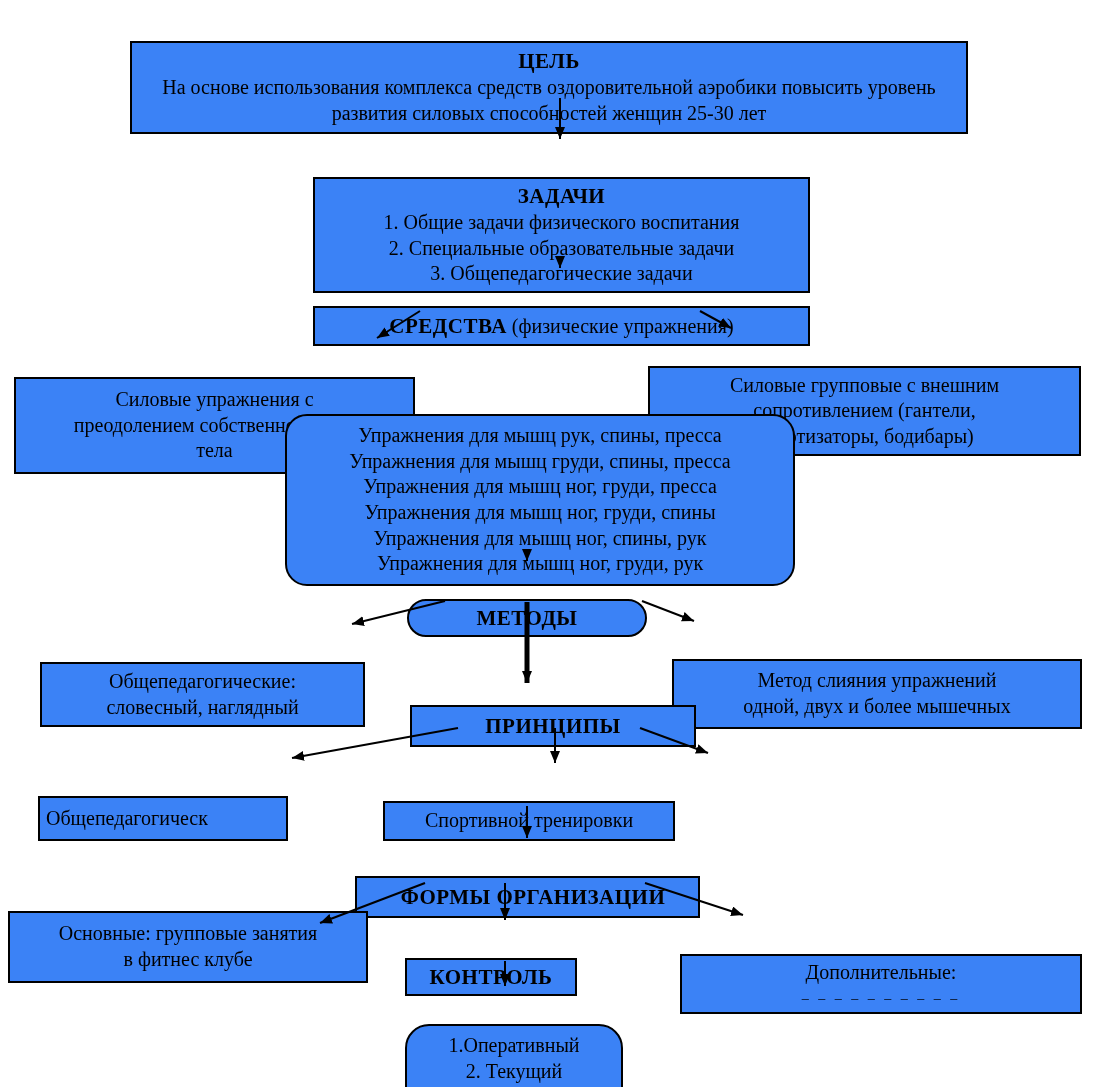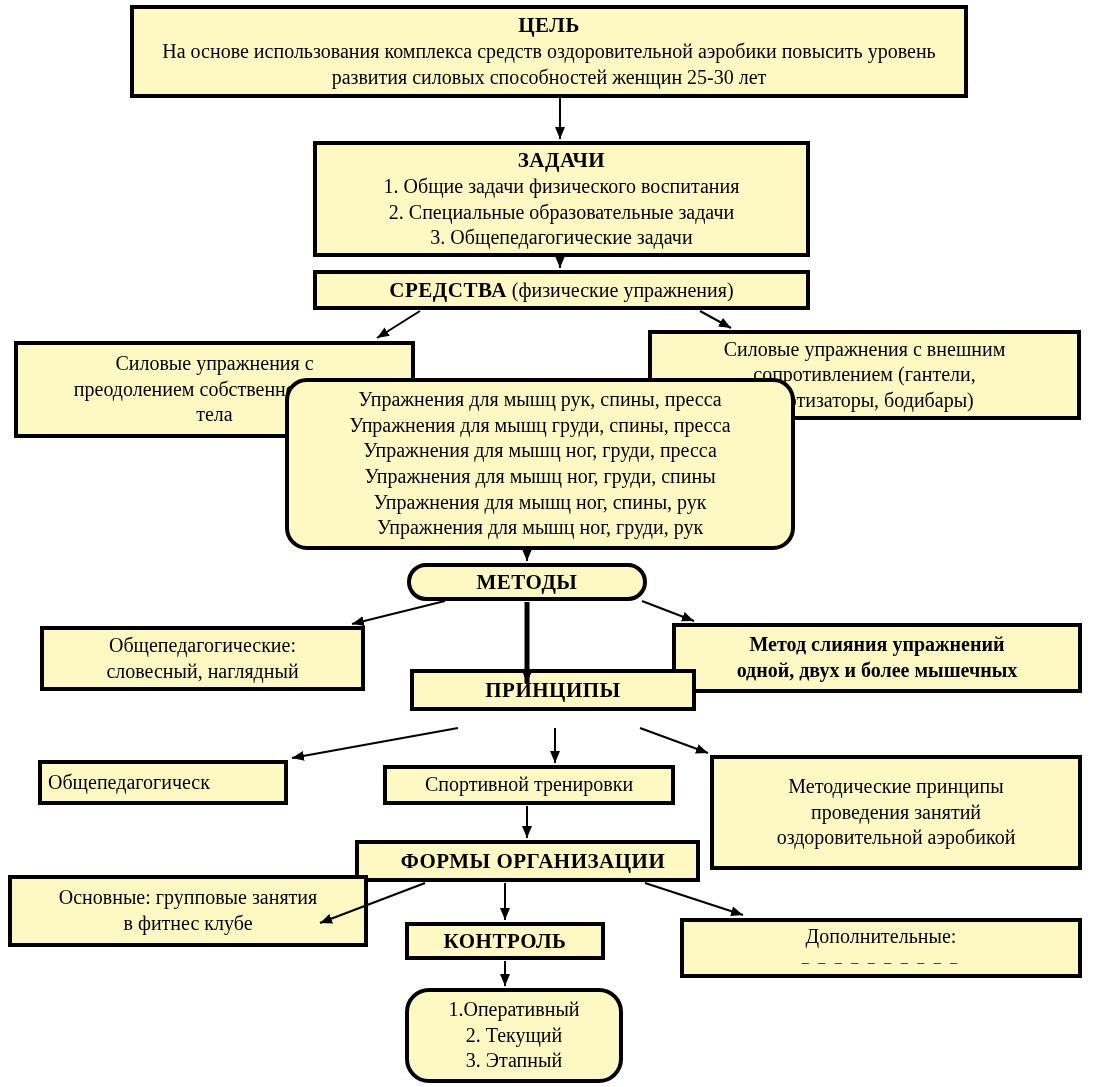--- a/index.html
+++ b/index.html
@@ -1,22 +1,22 @@
 <!DOCTYPE html>
 <html><head>
 <meta charset="utf-8">
 <style>
   * { margin:0; padding:0; box-sizing:border-box; }
   html,body { background:#ffffff; }
   body { font-family:"Liberation Serif", serif; color:#000; }
   .canvas { position:relative; width:1095px; height:1087px; background:#fff; overflow:hidden; }
   .box {
-    position:absolute; border:4px solid #000000; background:#fef9c3;
+    position:absolute; border:2px solid #000000; background:#3b82f6;
     display:flex; flex-direction:column; align-items:center; justify-content:center;
-    text-align:center; font-size:20px; line-height:1.28; z-index:1; padding:2px 6px;
+    text-align:center; font-size:20px; line-height:1.28; z-index:1; padding:2px 6px;margin-top:36px;
   }
   .box .title { font-weight:bold; font-size:21px; letter-spacing:0.5px; }
   .box.head { font-weight:bold; font-size:21px; letter-spacing:0.5px; }
   .exercises { z-index:3; }
   .nowrap-clip { white-space:nowrap; overflow:hidden; align-items:flex-start; justify-content:center; }
   .dashes { font-size:14px; letter-spacing:3px; margin-top:4px; }
   svg.arrows { position:absolute; top:0; left:0; z-index:6; pointer-events:none; }
   svg.arrows line { stroke:#000; stroke-width:2; }
   svg.arrows line.thick { stroke-width:5; }
 </style>
@@ -41,21 +41,21 @@
     <div><span class="title">СРЕДСТВА</span><span> (физические упражнения)</span></div>
   </div>
 
   <div class="box" style="left:14px; top:341px; width:401px; height:97px;">
     <div>Силовые упражнения с</div>
     <div>преодолением собственного веса</div>
     <div>тела</div>
   </div>
 
   <div class="box" style="left:648px; top:330px; width:433px; height:90px;">
-    <div>Силовые упражнения с внешним</div>
+    <div>Силовые групповые с внешним</div>
     <div>сопротивлением (гантели,</div>
     <div>амортизаторы, бодибары)</div>
   </div>
 
   <div class="box exercises" style="left:285px; top:378px; width:510px; height:172px;border-radius:22px;">
     <div>Упражнения для мышц рук, спины, пресса</div>
     <div>Упражнения для мышц груди, спины, пресса</div>
     <div>Упражнения для мышц ног, груди, пресса</div>
     <div>Упражнения для мышц ног, груди, спины</div>
     <div>Упражнения для мышц ног, спины, рук</div>
@@ -64,53 +64,48 @@
 
   <div class="box head" style="left:407px; top:563px; width:240px; height:38px;border-radius:19px;">
     <div>МЕТОДЫ</div>
   </div>
 
   <div class="box" style="left:40px; top:626px; width:325px; height:65px; overflow:hidden;">
     <div>Общепедагогические:</div>
     <div>словесный, наглядный</div>
   </div>
 
-  <div class="box" style="left:672px; top:623px; width:410px; height:70px;font-weight:bold;">
+  <div class="box" style="left:672px; top:623px; width:410px; height:70px;">
     <div>Метод слияния упражнений</div>
     <div>одной, двух и более мышечных</div>
   </div>
 
   <div class="box head" style="left:410px; top:669px; width:286px; height:42px;">
     <div>ПРИНЦИПЫ</div>
   </div>
 
   <div class="box nowrap-clip" style="left:38px; top:760px; width:250px; height:45px;">
     <div>Общепедагогическ</div>
   </div>
 
   <div class="box" style="left:383px; top:765px; width:292px; height:40px;">
     <div>Спортивной тренировки</div>
   </div>
 
-  <div class="box" style="left:710px; top:755px; width:372px; height:115px;">
-    <div>Методические принципы</div>
-    <div>проведения занятий</div>
-    <div>оздоровительной аэробикой</div>
-  </div>
 
   <div class="box head" style="left:355px; top:840px; width:345px; height:42px;padding-left:17px;">
     <div>ФОРМЫ ОРГАНИЗАЦИИ</div>
   </div>
 
   <div class="box" style="left:8px; top:875px; width:360px; height:72px;">
     <div>Основные: групповые занятия</div>
     <div>в фитнес клубе</div>
   </div>
 
-  <div class="box head" style="left:405px; top:922px; width:200px; height:38px;">
+  <div class="box head" style="left:405px; top:922px; width:172px; height:38px;">
     <div>КОНТРОЛЬ</div>
   </div>
 
   <div class="box" style="left:680px; top:918px; width:402px; height:60px;">
     <div>Дополнительные:</div>
     <div class="dashes">– – – – – – – – – –</div>
   </div>
 
   <div class="box" style="left:405px; top:988px; width:218px; height:95px;border-radius:24px;">
     <div>1.Оперативный</div>

